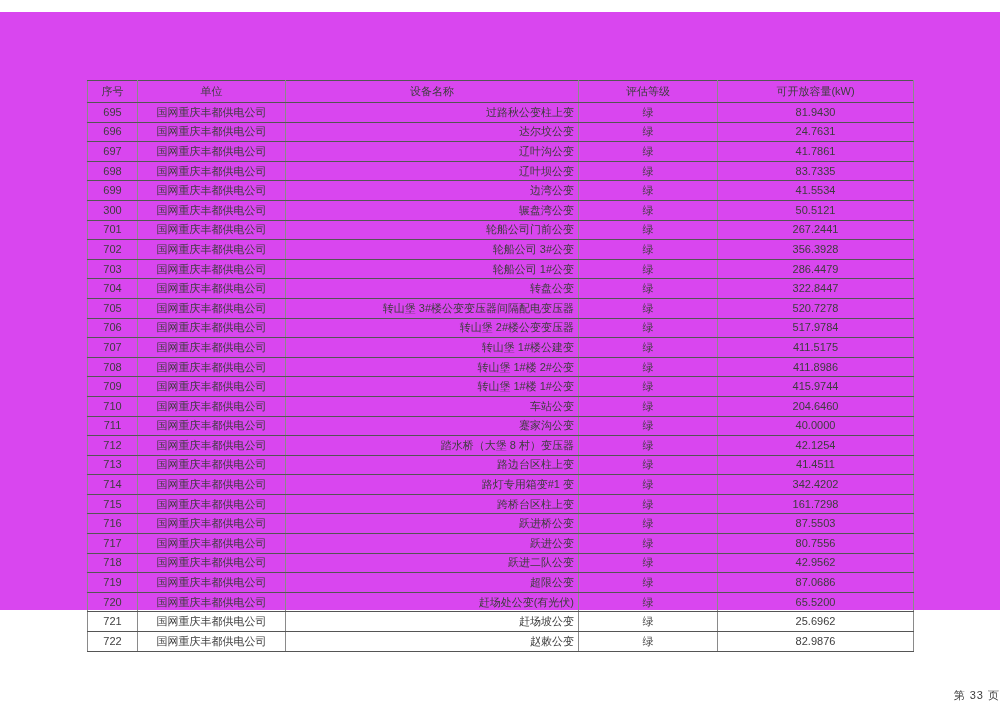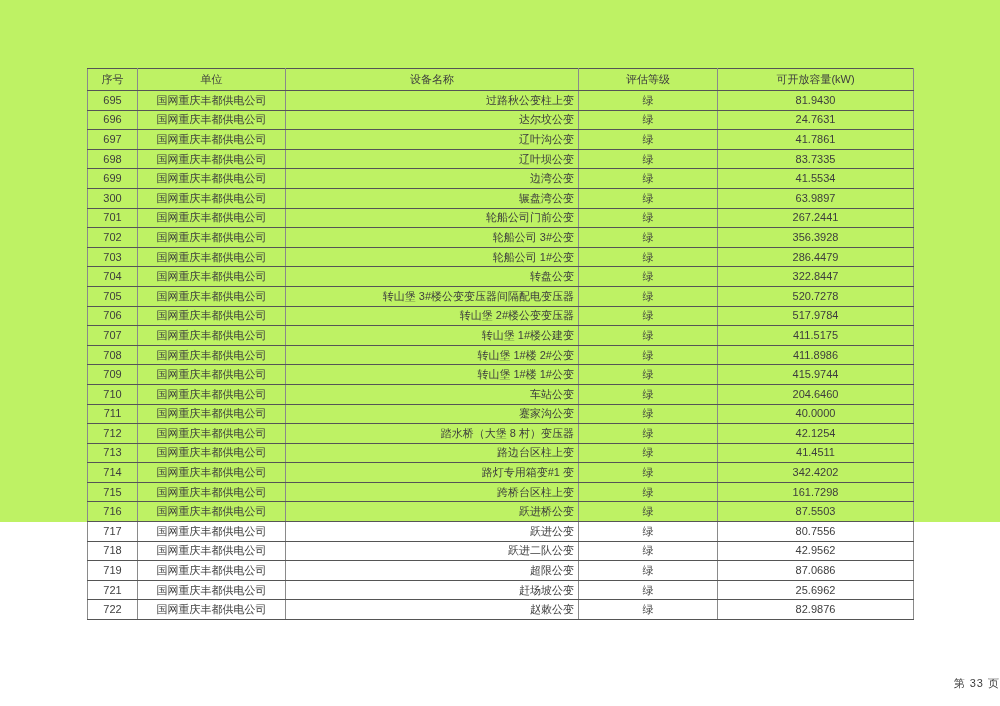--- a/index.html
+++ b/index.html
@@ -3,22 +3,22 @@
 <meta charset="utf-8">
 <style>
   * { margin:0; padding:0; box-sizing:border-box; }
   html,body { background:#ffffff; }
   body {
     width:1000px; height:706px;
     font-family:"Liberation Sans","DejaVu Sans",sans-serif;
     position:relative; overflow:hidden;
   }
   .page {
-    position:absolute; left:0; top:0; width:1000px; height:522px;
-    background:#bef264;
+    position:absolute; left:0; top:12px; width:1000px; height:598px;
+    background:#d946ef;
   }
   table.cap-table {
     position:absolute; left:87px; top:68px; width:826px;
     border-collapse:collapse; table-layout:fixed;
     font-size:11px; color:#3d3d3d;
   }
   .cap-table th, .cap-table td {
     border-left:1px solid #8a8a8a;
     border-right:1px solid #8a8a8a;
     border-top:1px solid #555555;
@@ -101,21 +101,21 @@
           <td>国网重庆丰都供电公司</td>
           <td class="col-device">边湾公变</td>
           <td>绿</td>
           <td>41.5534</td>
         </tr>
         <tr>
           <td>300</td>
           <td>国网重庆丰都供电公司</td>
           <td class="col-device">辗盘湾公变</td>
           <td>绿</td>
-          <td>63.9897</td>
+          <td>50.5121</td>
         </tr>
         <tr>
           <td>701</td>
           <td>国网重庆丰都供电公司</td>
           <td class="col-device">轮船公司门前公变</td>
           <td>绿</td>
           <td>267.2441</td>
         </tr>
         <tr>
           <td>702</td>
@@ -235,20 +235,27 @@
           <td class="col-device">跃进二队公变</td>
           <td>绿</td>
           <td>42.9562</td>
         </tr>
         <tr>
           <td>719</td>
           <td>国网重庆丰都供电公司</td>
           <td class="col-device">超限公变</td>
           <td>绿</td>
           <td>87.0686</td>
+        </tr>
+        <tr>
+          <td>720</td>
+          <td>国网重庆丰都供电公司</td>
+          <td class="col-device">赶场处公变(有光伏)</td>
+          <td>绿</td>
+          <td>65.5200</td>
         </tr>
         <tr>
           <td>721</td>
           <td>国网重庆丰都供电公司</td>
           <td class="col-device">赶场坡公变</td>
           <td>绿</td>
           <td>25.6962</td>
         </tr>
         <tr>
           <td>722</td>

